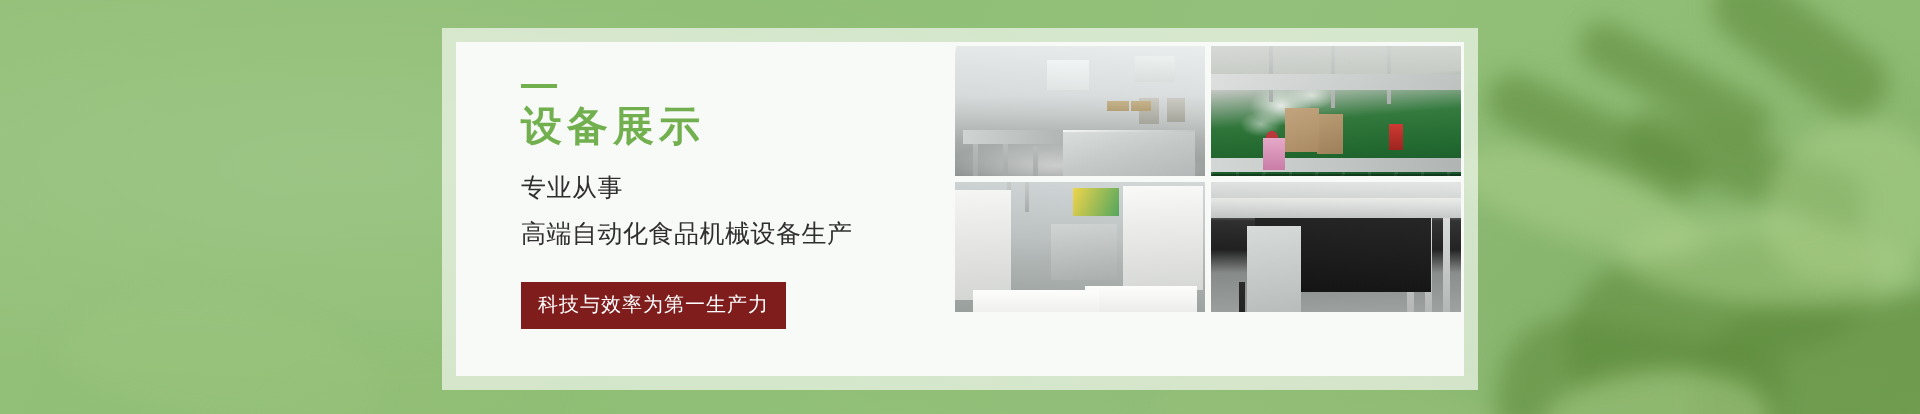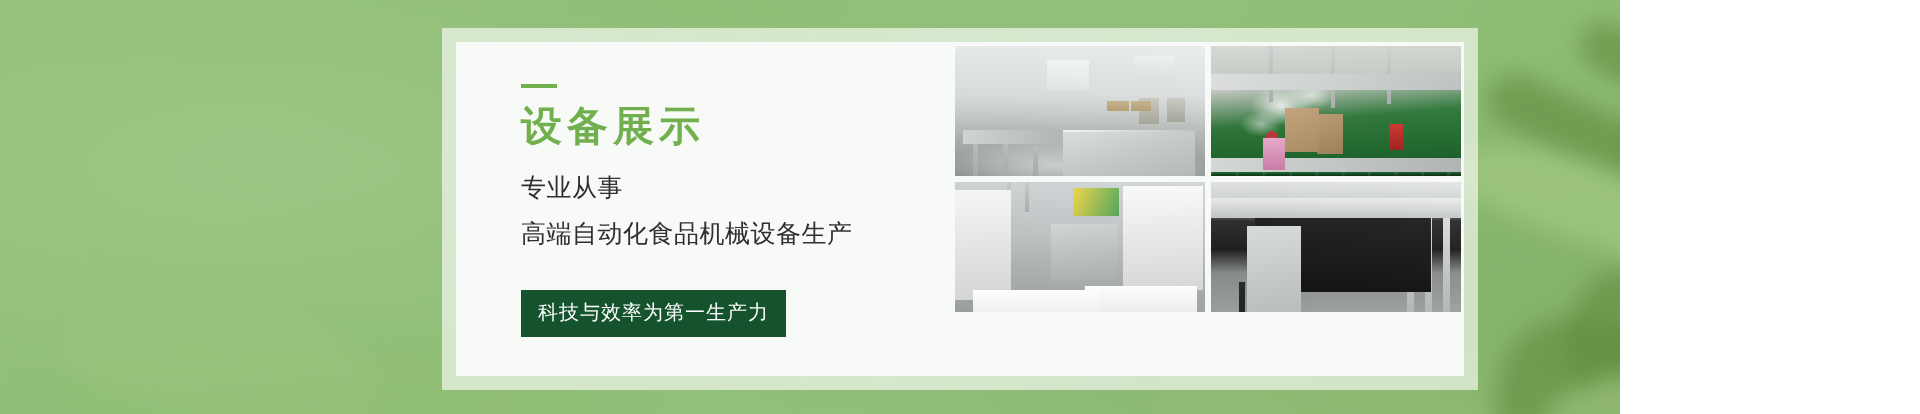--- a/index.html
+++ b/index.html
@@ -6,21 +6,21 @@
     margin: 0;
     padding: 0;
     background: #ffffff;
   }
   body {
     font-family: "Liberation Sans", "DejaVu Sans", sans-serif;
   }
 
   .banner {
     position: relative;
-    width: 1620px;
+    width: 1920px;
     height: 414px;
     overflow: hidden;
     background: #8dbd74;
   }
 
   
   .bg-base {
     position: absolute;
     inset: 0;
     background:
@@ -119,22 +119,22 @@
   .sub-line {
     font-size: 25px;
     color: #2f2f2f;
     line-height: 1.5;
     margin: 0 0 8px 0;
     letter-spacing: 0.5px;
     white-space: nowrap;
   }
   .tagline-btn {
     display: inline-block;
-    margin-top: 30px;
-    background: #14532d;
+    margin-top: 22px;
+    background: #7f1d1d;
     color: #ffffff;
     font-size: 20px;
     letter-spacing: 1px;
     padding: 9px 17px 11px 17px;
     border: none;
     cursor: pointer;
     white-space: nowrap;
     font-family: inherit;
   }
 

